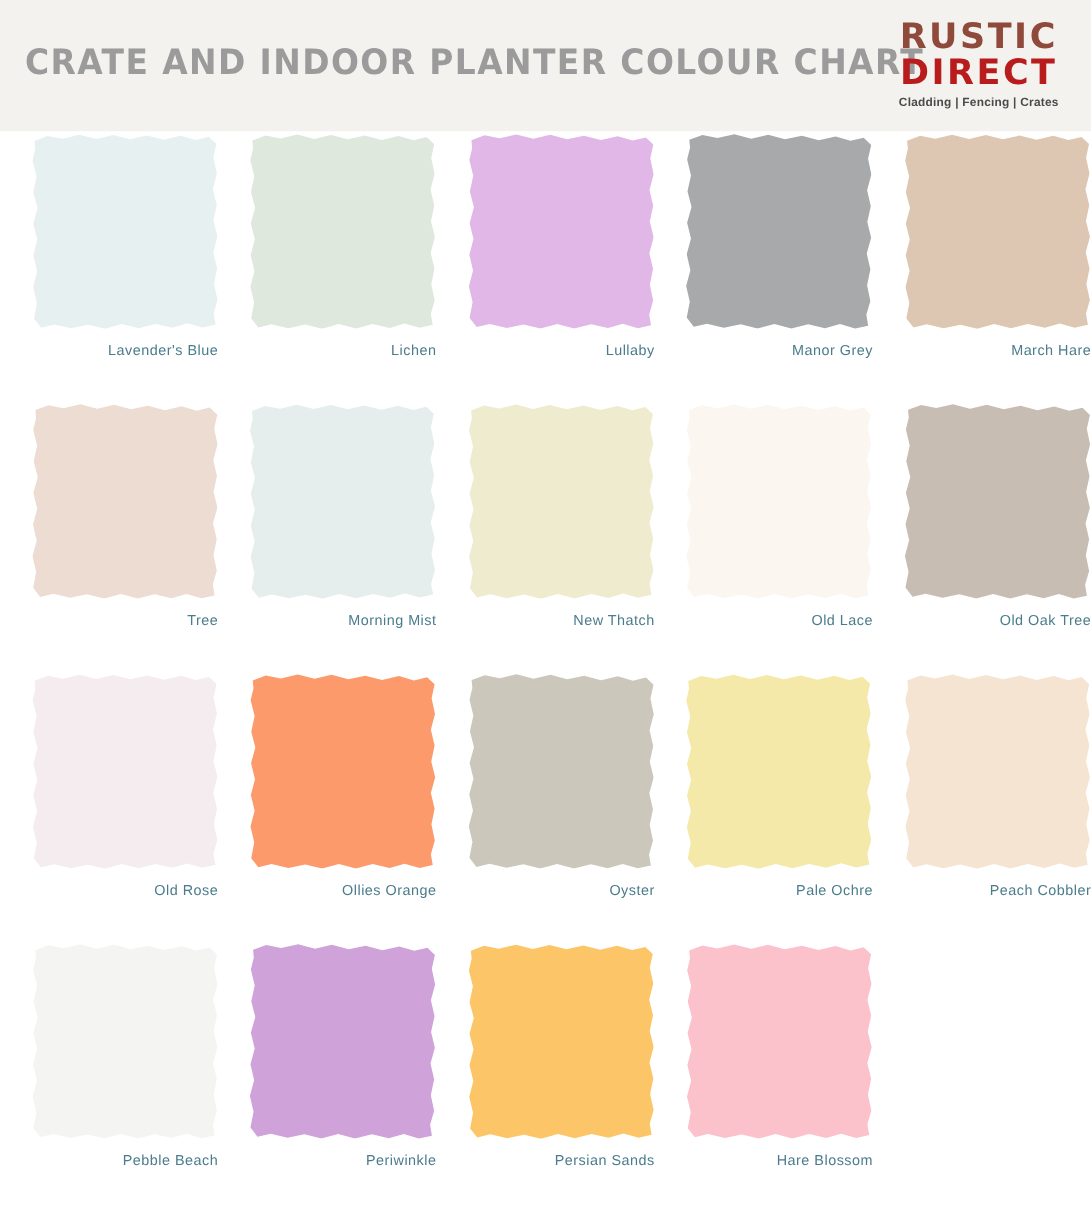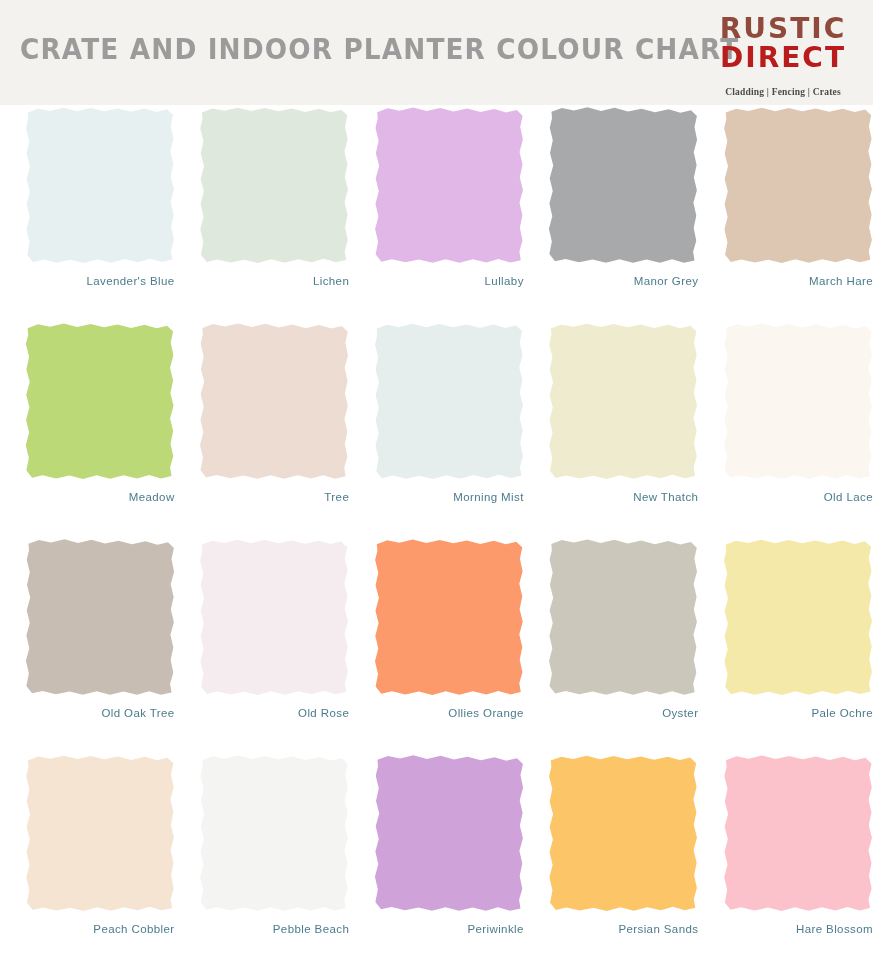--- a/index.html
+++ b/index.html
@@ -53,22 +53,22 @@
     font-weight: bold;
     font-size: 28px;
     line-height: 29px;
     letter-spacing: 1px;
     text-transform: uppercase;
     transform: scaleX(1.0);
   }
   #brand-rustic { color: #8f4a3c; letter-spacing: 2px; }
   #brand-direct { color: #b91c1c; letter-spacing: 2px; }
   #brand-tagline {
-    margin-top: 15px;
-    font-family: Liberation Serif, serif;
+    margin-top: 5px;
+    font-family: Liberation Sans, sans-serif;
     font-size: 9.5px;
     font-weight: bold;
     color: #4a4a48;
     letter-spacing: 0.2px;
     white-space: nowrap;
   }
 
   
   #swatch-grid {
     position: absolute;
@@ -158,26 +158,20 @@
       <div class="swatch-label">Manor Grey</div>
     </div>
     <div class="swatch-cell">
       <div class="swatch-chip-wrap">
         <div class="swatch-chip" style="background: rgb(221, 199, 179); transform: rotate(-0.24deg);"></div>
       </div>
       <div class="swatch-label">March Hare</div>
     </div>
     <div class="swatch-cell">
       <div class="swatch-chip-wrap">
-        <div class="swatch-chip" style="background: rgb(188, 217, 119); transform: rotate(0deg);"></div>
-      </div>
-      <div class="swatch-label">Meadow</div>
-    </div>
-    <div class="swatch-cell">
-      <div class="swatch-chip-wrap">
         <div class="swatch-chip" style="background: rgb(236, 220, 209); transform: rotate(0.24deg);"></div>
       </div>
       <div class="swatch-label">Tree</div>
     </div>
     <div class="swatch-cell">
       <div class="swatch-chip-wrap">
         <div class="swatch-chip" style="background: rgb(230, 238, 237); transform: rotate(-0.36deg);"></div>
       </div>
       <div class="swatch-label">Morning Mist</div>
     </div>

